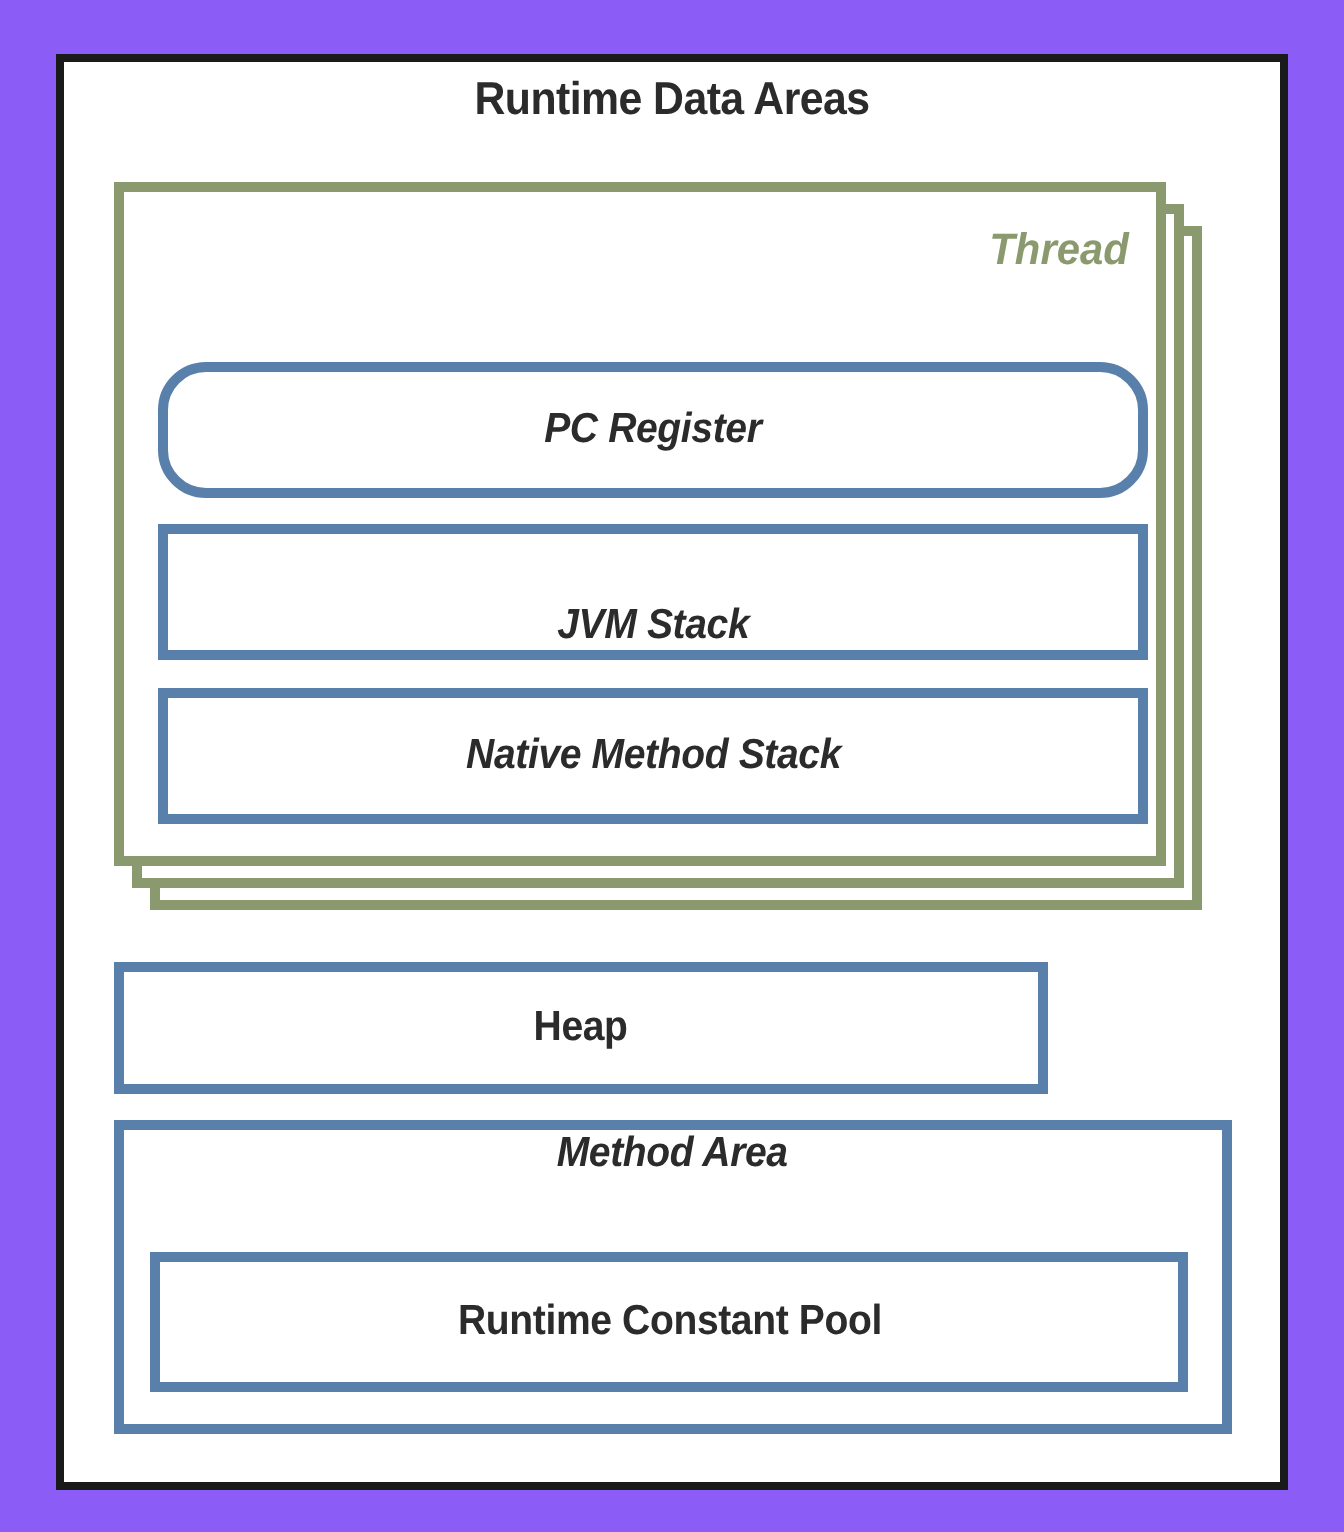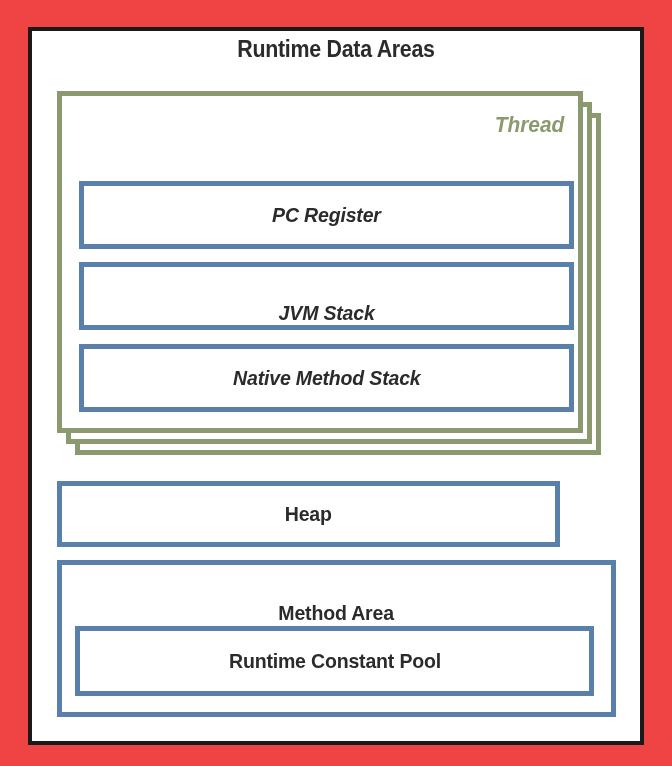--- a/index.html
+++ b/index.html
@@ -12,21 +12,21 @@
     width: 672px;
     height: 766px;
     font-family: "Liberation Sans", "DejaVu Sans", sans-serif;
     overflow: hidden;
   }
 
   #diagram {
     position: relative;
     width: 672px;
     height: 766px;
-    background: #ef4444;
+    background: #8b5cf6;
   }
 
   
   .outer-frame {
     position: absolute;
     left: 28px;
     top: 27px;
     width: 616px;
     height: 718px;
     box-sizing: border-box;
@@ -103,49 +103,50 @@
     transform-origin: center center;
     white-space: nowrap;
   }
 
   
   .thread-item {
     left: 17px;
     width: 495px;
     height: 68px;
   }
-  .thread-item.i0 { top: 85px; }
+  .thread-item.i0 { top: 85px; border-radius: 24px; }
   .thread-item.i1 { top: 166px; align-items: flex-end; }
   .thread-item.i2 { top: 248px; justify-content: center; }
 
   
   .heap-box {
     left: 57px;
     top: 481px;
-    width: 503px;
+    width: 467px;
     height: 66px;
   }
 
   
   .method-area-box {
     left: 57px;
     top: 560px;
     width: 559px;
     height: 157px;
     display: block;
   }
   .method-area-title {
     position: absolute;
     left: 0;
     top: 0;
     width: 100%;
     height: 60px;
     display: flex;
-    align-items: flex-end;
+    align-items: flex-start;
     justify-content: center;
+    font-style: italic;
   }
   .rcp-box {
     left: 13px;
     top: 61px;
     width: 519px;
     height: 70px;
   }
 </style>
 </head>
 <body>

